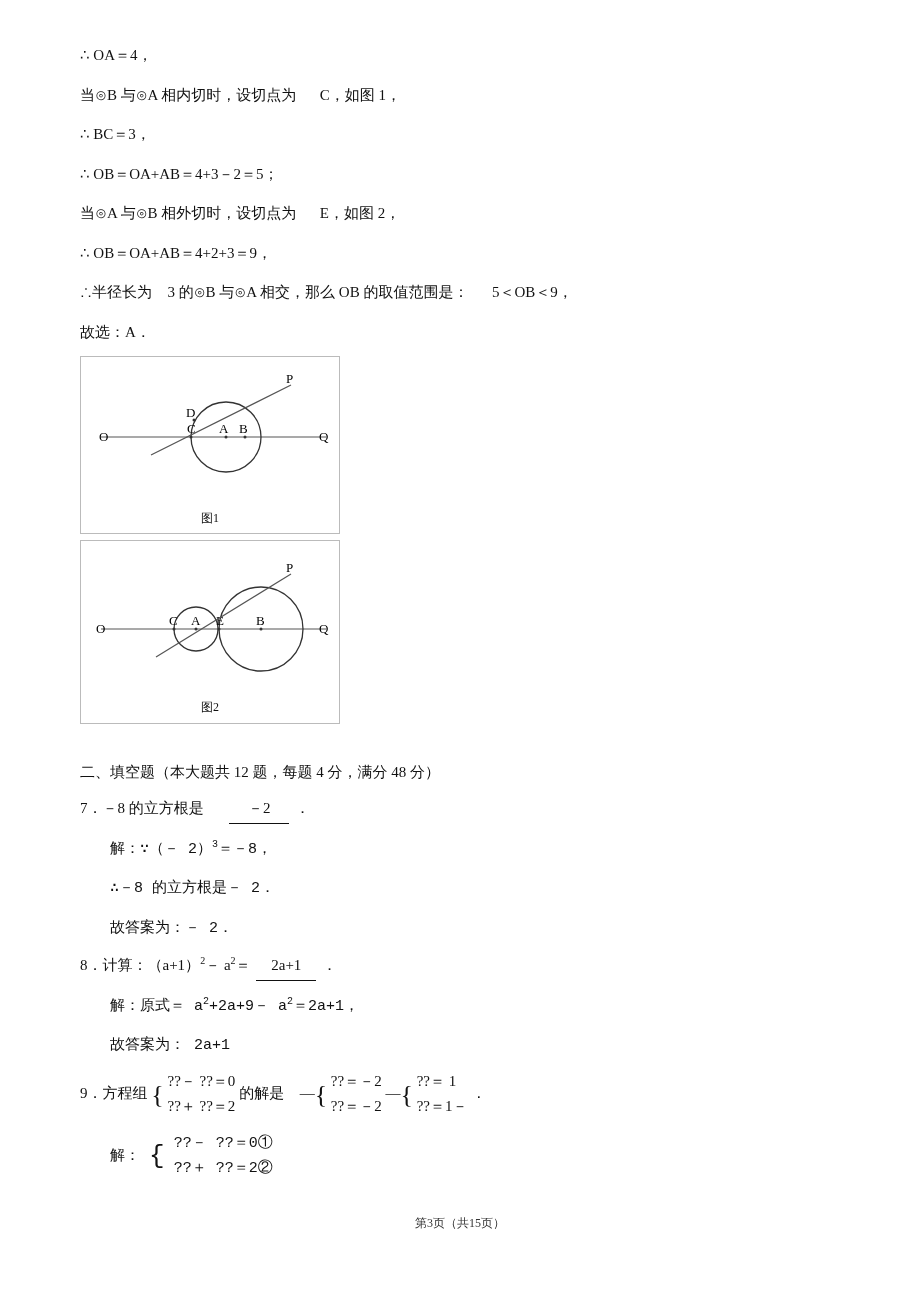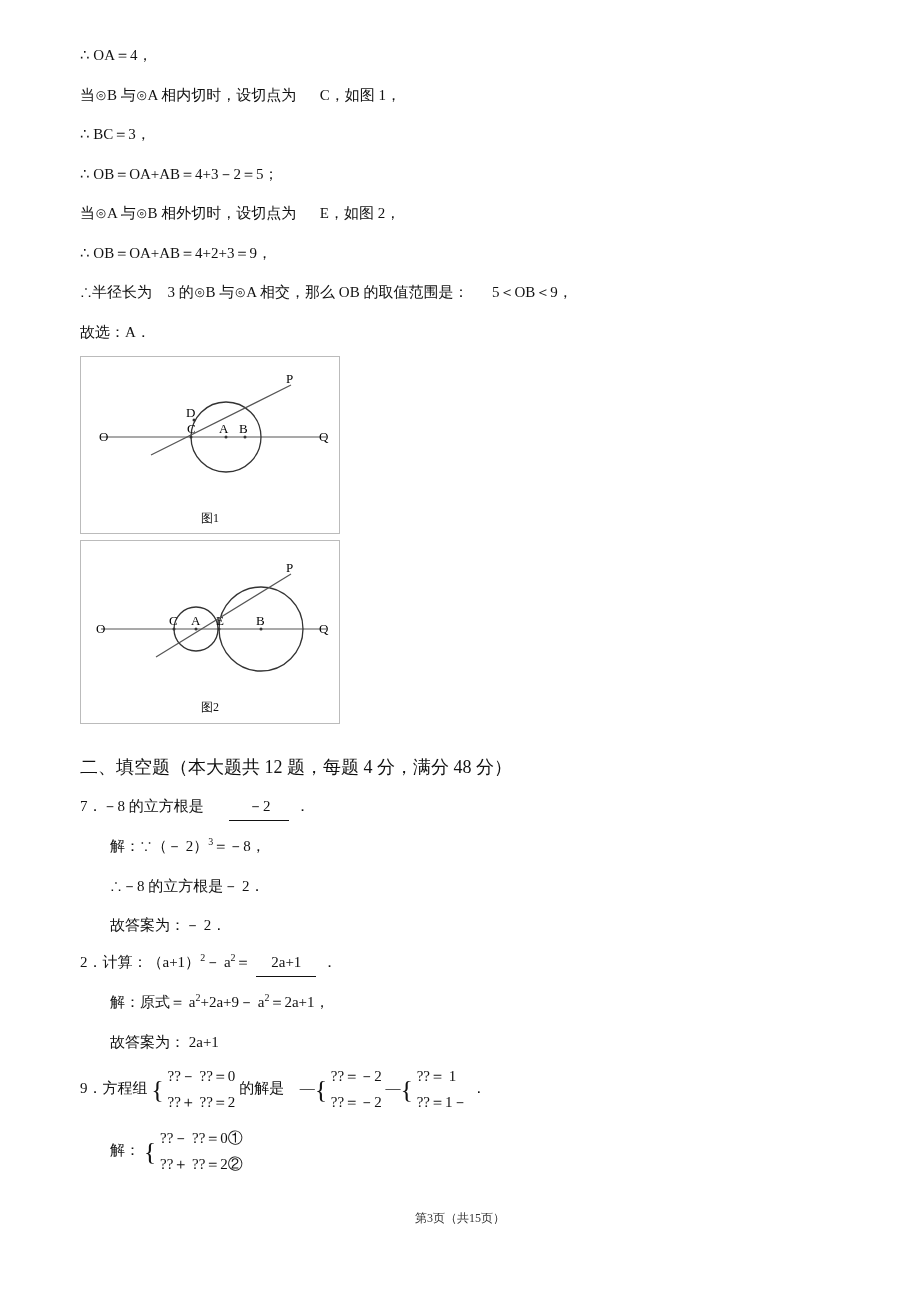--- a/index.html
+++ b/index.html
@@ -12,24 +12,25 @@
       min-height: 1303px;
       padding: 30px 80px 40px 80px;
       line-height: 1.9;
     }
     .content-block {
       margin-bottom: 4px;
       margin-top: 11px;
     }
     .indent {
       margin-left: 30px;
+      font-family: Liberation Mono, monospace;
     }
     .section-title {
-      margin: 20px 0 6px 0;
-      font-size: 18px;
+      margin: 28px 0 6px 0;
+      font-size: 15px;
     }
     .problem {
       margin: 8px 0 4px 0;
     }
     .answer-line {
       display: inline-block;
       border-bottom: 1px solid #111;
       min-width: 60px;
       text-align: center;
       margin: 0 2px;
@@ -200,21 +201,21 @@
     <span class="answer-line">－2</span>
     <span>．</span>
   </div>
   <div class="indent content-block">
     <span>解：∵（－ 2）</span><sup>3</sup><span>＝－8，</span>
   </div>
   <div class="indent content-block">∴－8 的立方根是－ 2．</div>
   <div class="indent content-block">故答案为：－ 2．</div>
 
   <div class="content-block problem">
-    <span>2．计算：（a+1）</span><sup>2</sup><span>－ a</span><sup>2</sup><span>＝</span>
+    <span>8．计算：（a+1）</span><sup>2</sup><span>－ a</span><sup>2</sup><span>＝</span>
     <span class="answer-line">2a+1</span>
     <span>．</span>
   </div>
   <div class="indent content-block">
     <span>解：原式＝ a</span><sup>2</sup><span>+2a+9－ a</span><sup>2</sup><span>＝2a+1，</span>
   </div>
   <div class="indent content-block">故答案为：   2a+1</div>
 
   <div class="content-block problem">
     <span>9．方程组</span>

